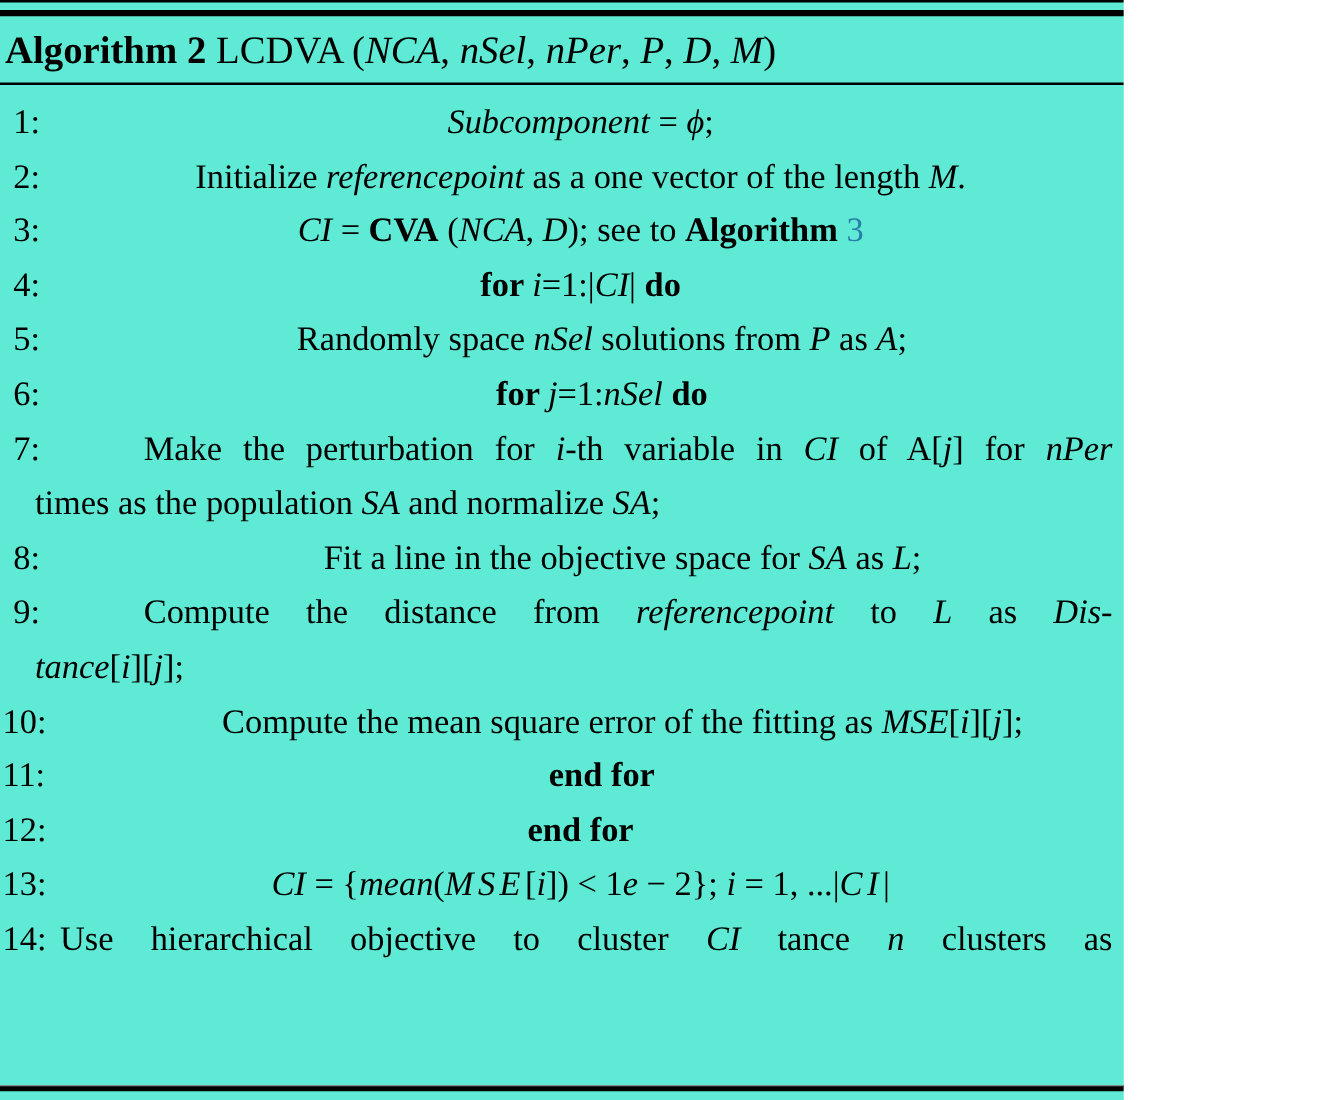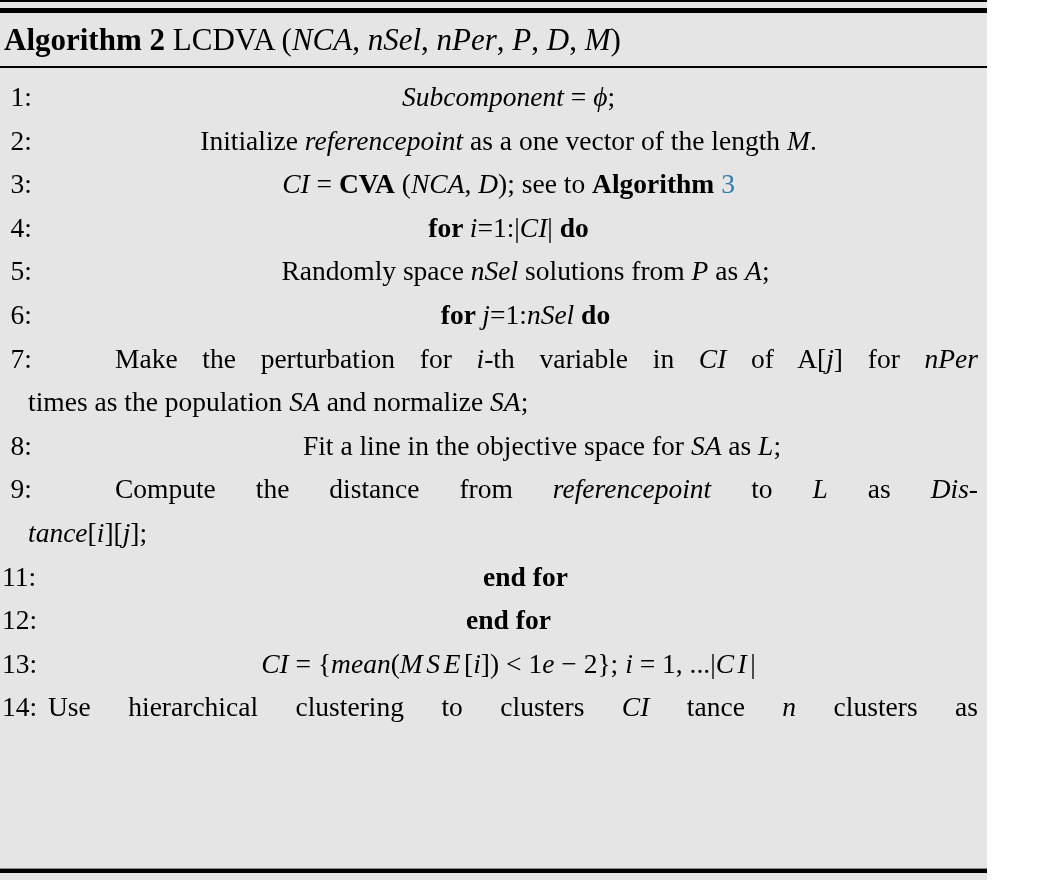--- a/index.html
+++ b/index.html
@@ -1,20 +1,20 @@
 <!DOCTYPE html>
 <html><head>
 <meta charset="utf-8">
 <style>
   html, body { margin: 0; padding: 0; background: #ffffff; }
   .page {
     position: relative;
-    width: 987px;
+    width: 899px;
     height: 880px;
-    background: #e5e5e5;
+    background: #5eead4;
     color: #000000;
     font-family: "Liberation Serif", "DejaVu Serif", serif;
     overflow: hidden;
     box-sizing: border-box;
   }
   .rule { background: #000000; }
   .rule-top-thin  { height: 2px; }
   .rule-top-thick { height: 5px; margin-top: 6px; }
   .rule-mid       { height: 2px; }
   .rule-bottom {
@@ -127,30 +127,34 @@
         <span class="line-text indent-2"><span>Fit a line in the objective space for </span><span class="seg-i">SA</span><span> as </span><span class="seg-i">L</span><span>;</span></span>
       </div>
       <div class="algo-line justify">
         <span class="line-num">9:</span>
         <span class="line-text indent-2"><span>Compute the distance from </span><span class="seg-i">referencepoint</span><span> to </span><span class="seg-i">L</span><span> as </span><span class="seg-i">Dis-</span></span>
       </div>
       <div class="algo-line">
         <span class="cont-text"><span class="seg-i">tance</span><span>[</span><span class="seg-i">i</span><span>][</span><span class="seg-i">j</span><span>];</span></span>
       </div>
       <div class="algo-line">
+        <span class="line-num">10:</span>
+        <span class="line-text indent-2"><span>Compute the mean square error of the fitting as </span><span class="seg-i">MSE</span><span>[</span><span class="seg-i">i</span><span>][</span><span class="seg-i">j</span><span>];</span></span>
+      </div>
+      <div class="algo-line">
         <span class="line-num">11:</span>
         <span class="line-text indent-1"><span class="seg-b">end for</span></span>
       </div>
       <div class="algo-line">
         <span class="line-num">12:</span>
         <span class="line-text indent-0"><span class="seg-b">end for</span></span>
       </div>
       <div class="algo-line">
         <span class="line-num">13:</span>
         <span class="line-text indent-0"><span class="seg-i">CI</span><span> = {</span><span class="seg-i">mean</span><span>(</span><span class="seg-i seg-m">MSE</span><span>[</span><span class="seg-i">i</span><span>]) &lt; 1</span><span class="seg-i">e</span><span> − 2}; </span><span class="seg-i">i</span><span> = 1, ...|</span><span class="seg-i seg-m">CI</span><span>|</span></span>
       </div>
       <div class="algo-line justify">
         <span class="line-num">14:</span>
-        <span class="line-text indent-0"><span>Use hierarchical clustering to clusters </span><span class="seg-i">CI</span><span> tance </span><span class="seg-i">n</span><span> clusters as</span></span>
+        <span class="line-text indent-0"><span>Use hierarchical objective to cluster </span><span class="seg-i">CI</span><span> tance </span><span class="seg-i">n</span><span> clusters as</span></span>
       </div>
     </div>
   <div class="rule-bottom"></div>
 </div>
 
 </body></html>

